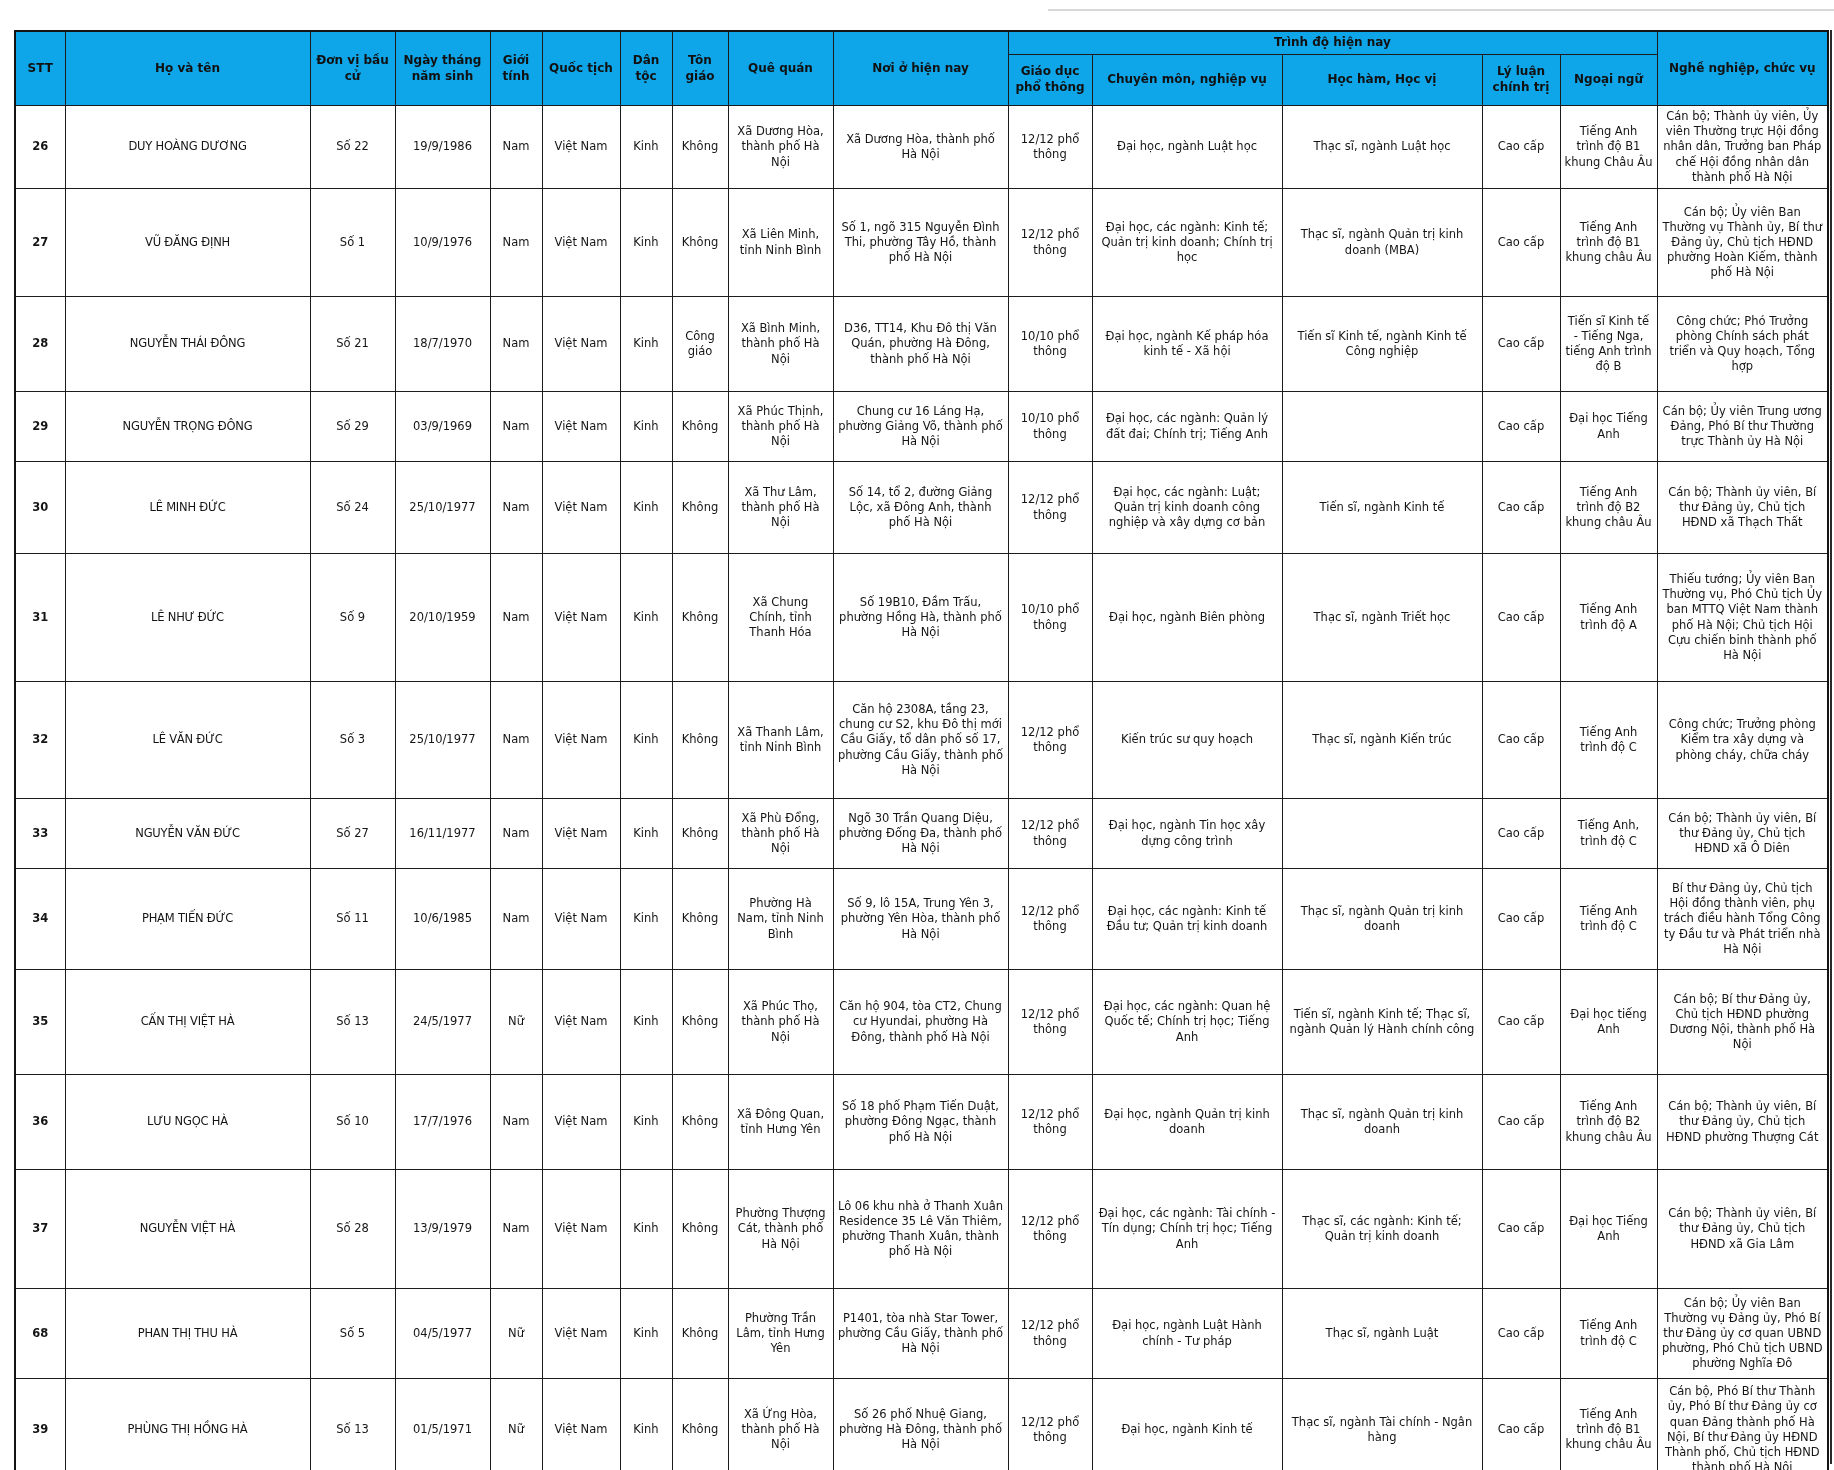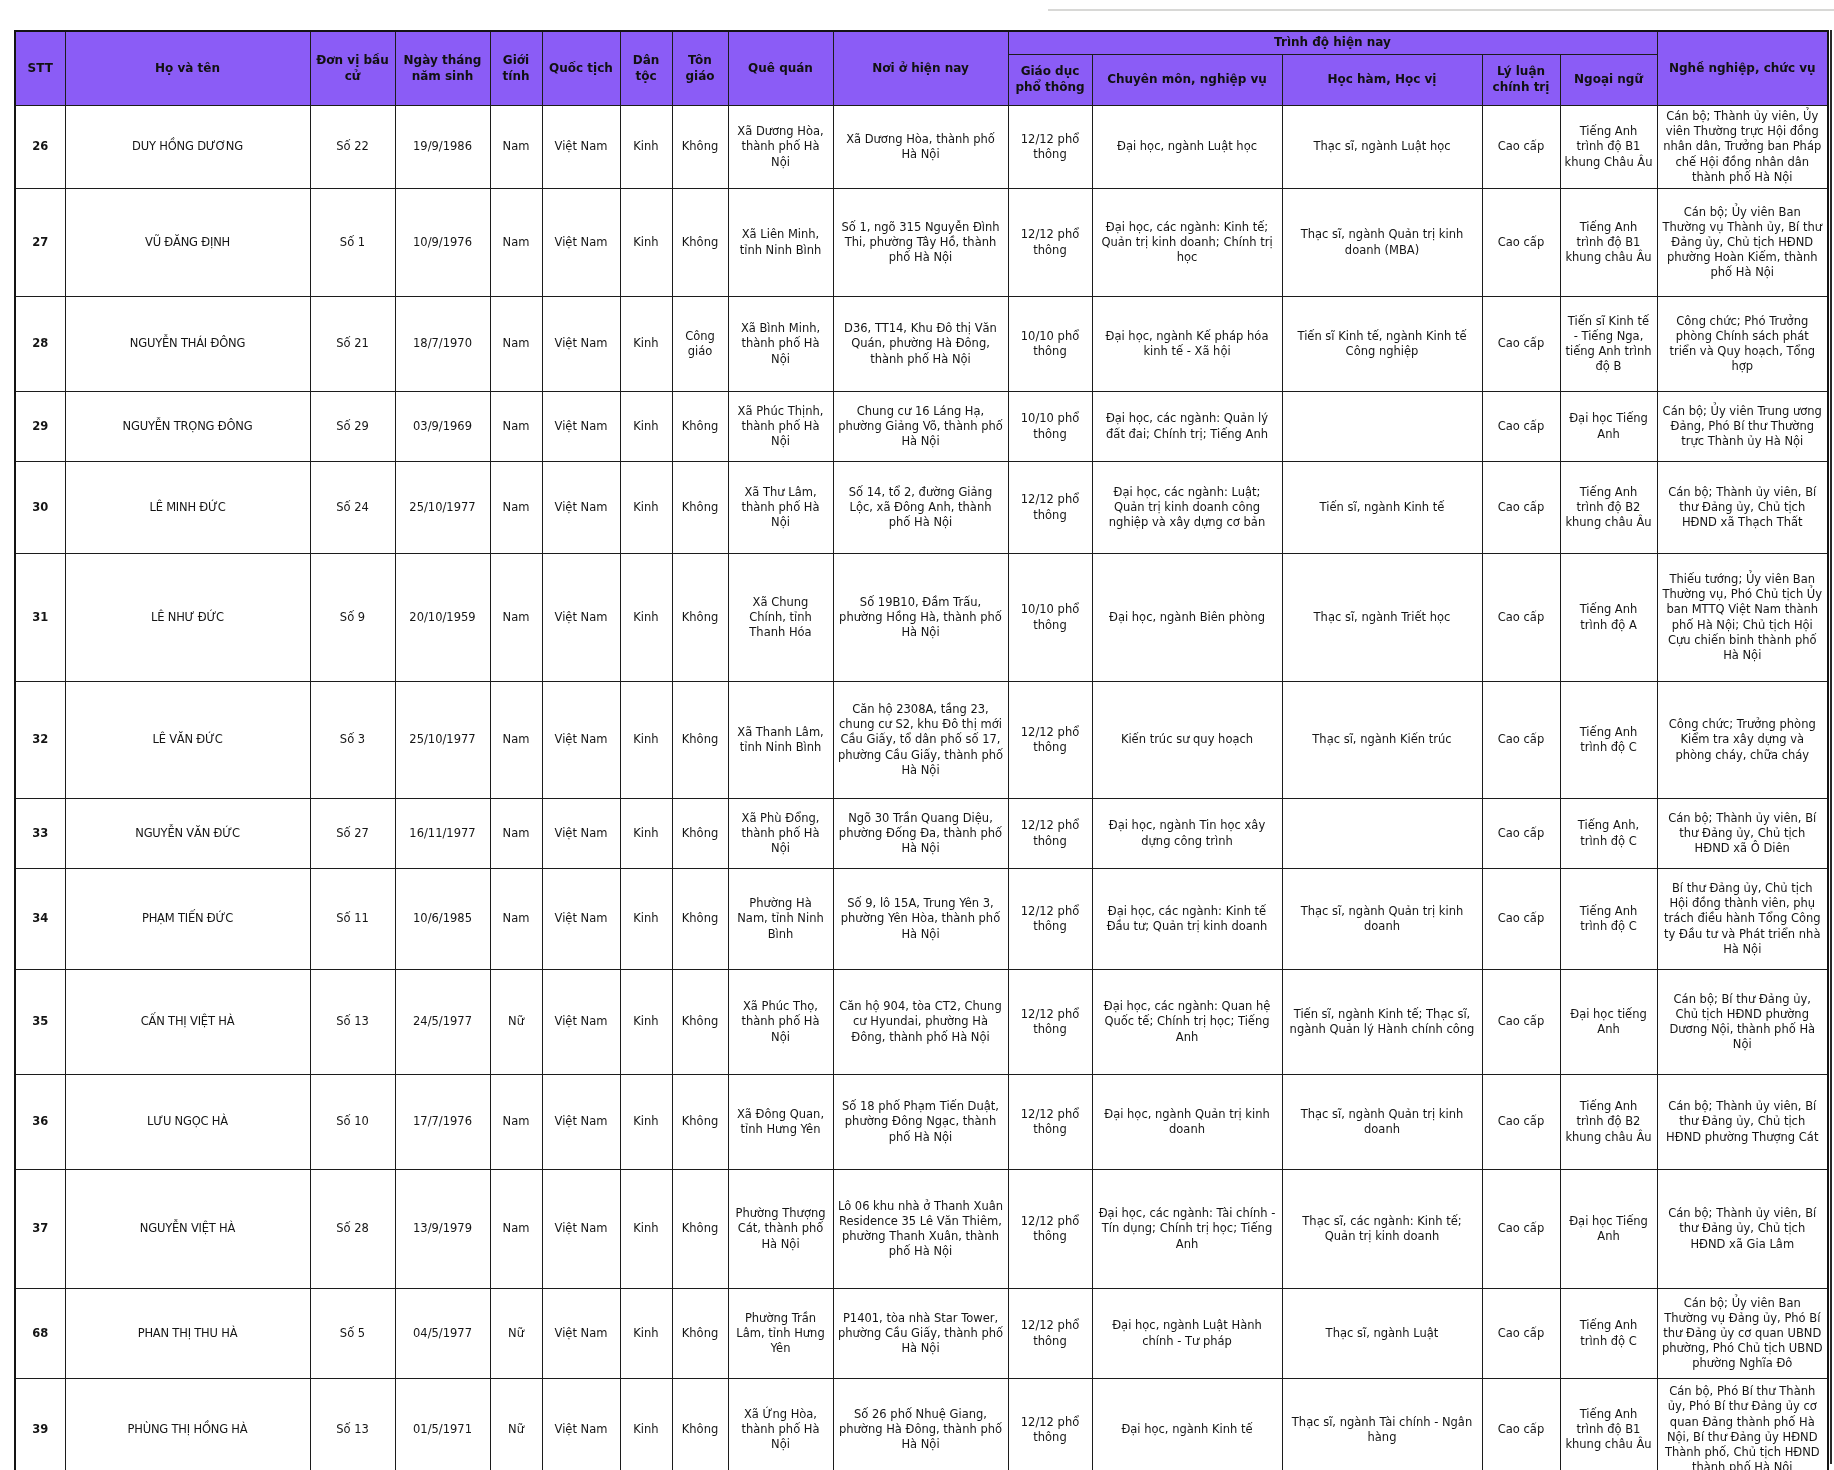--- a/index.html
+++ b/index.html
@@ -44,21 +44,21 @@
     text-align:center;
     vertical-align:middle;
     font-size:11.5px;
     line-height:1.32;
     word-wrap:break-word;
   }
   table.main{border:2.4px solid #141414;}
   table.main thead th{
     font-weight:bold;
     font-size:12px;
-    background:#8b5cf6;
+    background:#0ea5e9;
   }
   thead tr.group-row th{height:20px;padding:1px 4px;}
   thead tr.label-row th{height:46px;}
   td.cell-name{text-align:left;font-weight:500;letter-spacing:-0.2px;}
   td.cell-stt{font-size:11.5px;font-weight:bold;}
   tbody tr td{color:#151515;}
 </style>
 </head>
 <body>
 
@@ -102,21 +102,21 @@
       <th>Giáo dục phổ thông</th>
       <th>Chuyên môn, nghiệp vụ</th>
       <th>Học hàm, Học vị</th>
       <th>Lý luận chính trị</th>
       <th>Ngoại ngữ</th>
     </tr>
   </thead>
   <tbody id="table-body">
       <tr style="height: 83px;">
     <td class="cell-stt">26</td>
-    <td class="cell-name">DUY HỒNG DƯƠNG</td>
+    <td class="cell-name">DUY HOÀNG DƯƠNG</td>
     <td>Số 22</td>
     <td>19/9/1986</td>
     <td>Nam</td>
     <td>Việt Nam</td>
     <td>Kinh</td>
     <td>Không</td>
     <td>Xã Dương Hòa, thành phố Hà Nội</td>
     <td>Xã Dương Hòa, thành phố Hà Nội</td>
     <td>12/12 phổ thông</td>
     <td>Đại học, ngành Luật học</td>

